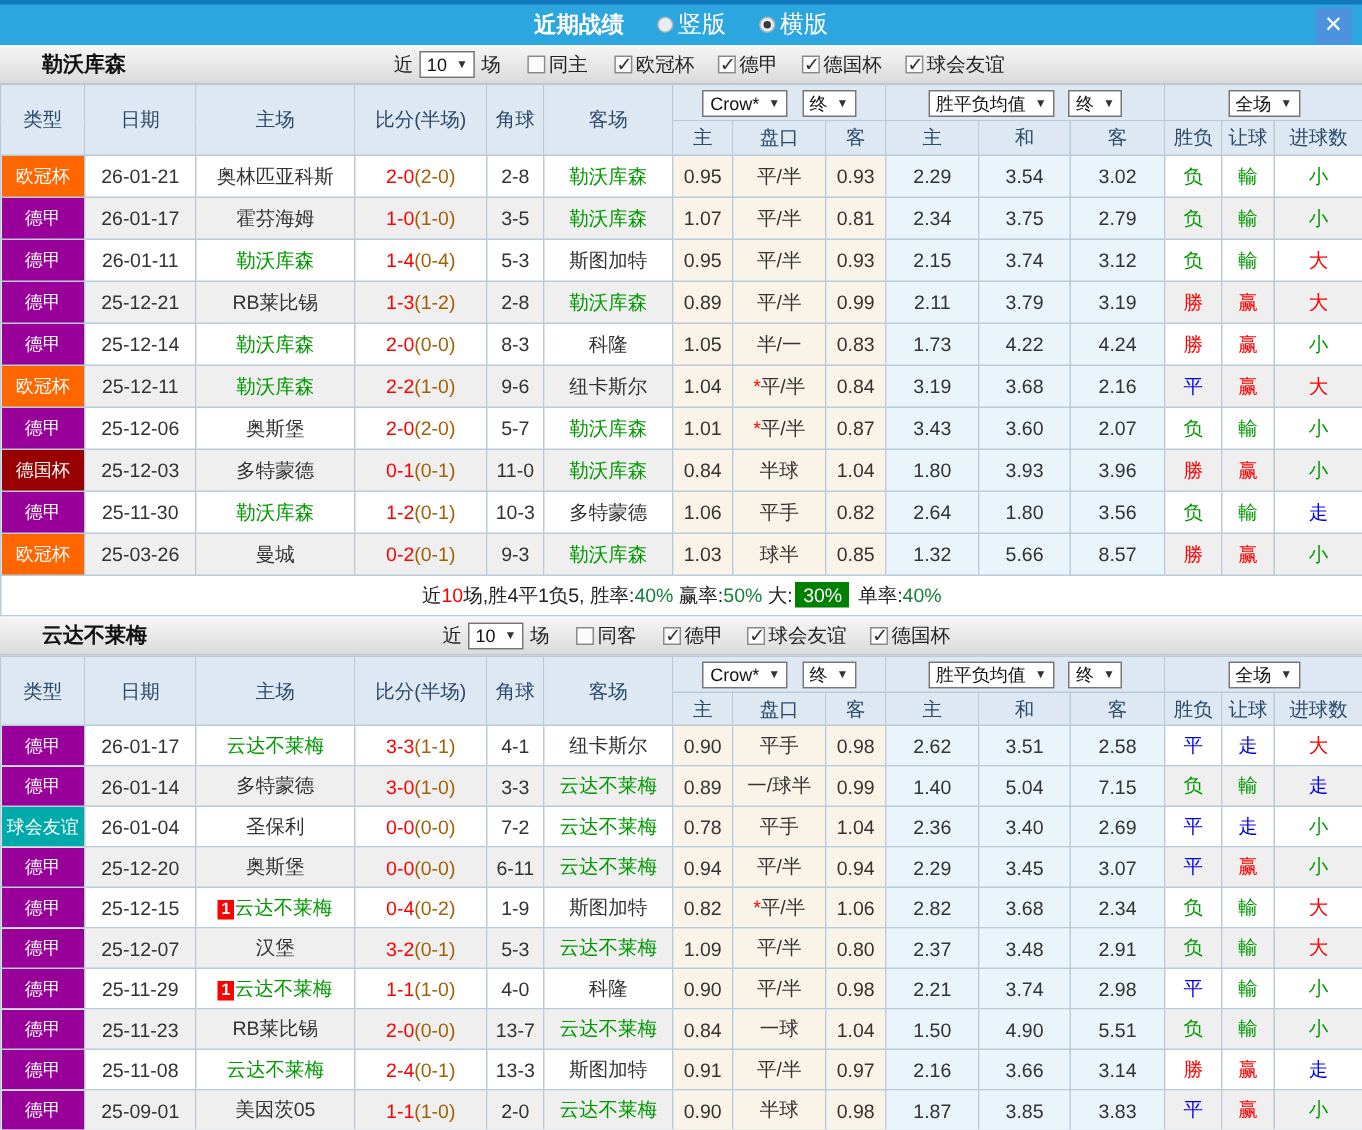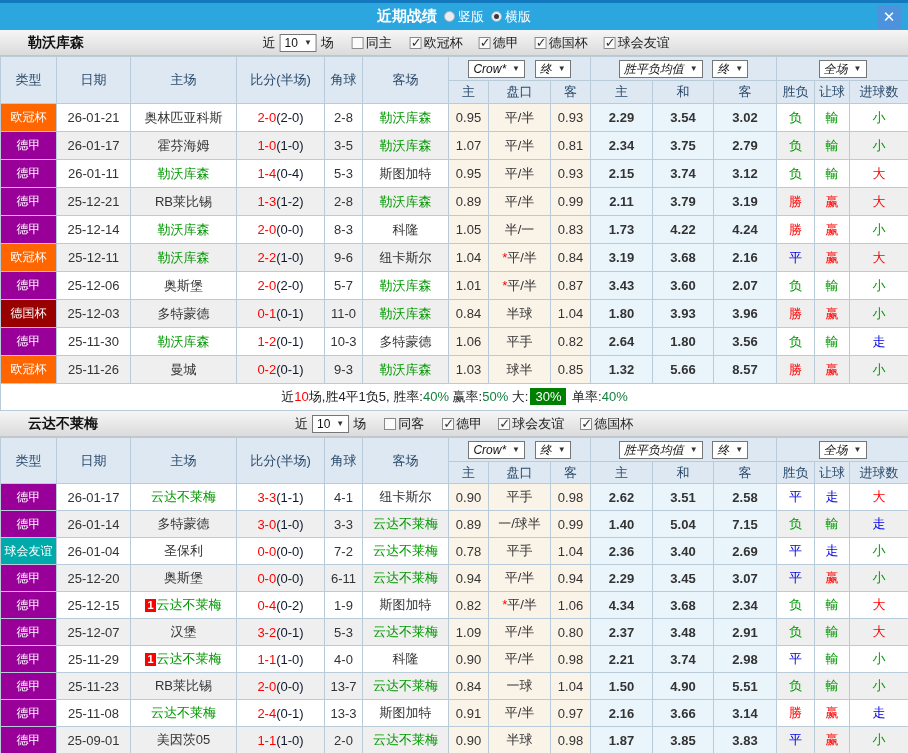--- a/index.html
+++ b/index.html
@@ -4,29 +4,29 @@
 <style>
   * { box-sizing: border-box; }
   html,body { margin:0; padding:0; }
   body {
     width:908px; height:753px; overflow:hidden; background:#fff;
     font-family:"Liberation Sans","DejaVu Sans",sans-serif;
   }
   
   .titlebar {
     position:relative; height:30px; background:#2CA6DF; border-top:3px solid #1379BF;
-    display:flex; align-items:center; justify-content:center; gap:7px; color:#fff;
+    display:flex; align-items:center; justify-content:center; gap:22px; color:#fff;
   }
   .title { font-weight:bold; font-size:15px; }
   .radio-wrap { display:inline-flex; align-items:center; gap:3px; cursor:pointer; }
   .radio { width:11px; height:11px; border-radius:50%; background:#E9EDF0; border:1px solid #9FB3C0;
            display:inline-block; position:relative; }
   .radio.checked::after { content:""; position:absolute; left:2px; top:2px; width:5px; height:5px;
            border-radius:50%; background:#3A3A3A; }
-  .radio-label { font-size:13px; color:#fff; }
+  .radio-label { font-size:16px; color:#fff; }
   .close-btn { position:absolute; right:7px; top:2px; width:24px; height:24px; background:#4C92DC;
            color:#fff; font-weight:bold; text-align:center; line-height:24px; font-size:15px; cursor:pointer; }
   
   .section-bar { position:relative; height:26px; background:linear-gradient(#F6F6F6,#DBDBDB);
            border-bottom:1px solid #BFC6CC; display:flex; align-items:center; }
   .team-name { font-weight:bold; font-size:14px; color:#111; margin-left:28px; }
   .controls { position:absolute; left:50%; top:0; height:100%; transform:translateX(-47%);
            display:flex; align-items:center; gap:4px; font-size:13px; color:#222; white-space:nowrap; }
   .select { display:inline-flex; align-items:center; gap:6px; border:1px solid #767676; background:#fff;
            padding:1px 4px; font-size:12px; color:#111; line-height:14px; cursor:pointer; }
@@ -37,31 +37,31 @@
            position:relative; }
   .cb.checked::after { content:"✓"; position:absolute; top:-3px; left:0; font-size:13px; font-weight:bold; color:#333; }
   
   table.grid { border-collapse:collapse; table-layout:fixed; width:908px; }
   .grid th, .grid td { border:1px solid #B9CBD9; text-align:center; font-size:13px; color:#333;
            padding:0; overflow:hidden; white-space:nowrap; }
   .grid th { background:#DEE8F2; color:#2A4A6B; font-weight:normal; height:23px; }
   .grid tr.h1 th { height:24px; }
   .t2 tr.h2 th { height:22px; }
   .ddcell { background:#DEE8F2; }
-  .ddcell .select { margin:0 3px;font-style:italic; }
+  .ddcell .select { margin:0 3px; }
   .t1 tbody td { height:28px; }
   .t2 tbody td { height:27px; }
   tbody tr.even td { background:#EFEFEF; }
   tbody tr.odd  td { background:#FFFFFF; }
   td.league { color:#fff !important; font-size:12px; }
   td.odds { background:#FAF3E8 !important; }
-  td.avg  { background:#EAF4FB !important;font-weight:bold; }
+  td.avg  { background:#EAF4FB !important; }
   .focus { color:#009900; }
   .smain { color:#FF0000; }
-  .shalf { color:#0f172a; }
+  .shalf { color:#a16207; }
   .star  { color:#FF0000; }
   .badge1 { display:inline-block; background:#FF0000; color:#fff; font-size:11px; font-weight:bold;
            padding:0 2px; margin-right:1px; line-height:13px; }
   td.cg { color:#009900; }
   td.cr { color:#FF0000; }
   td.cb2 { color:#0000E6; }
   td.summary { height:27px; background:#fff !important; font-size:13px; color:#222; }
   .sred { color:#FF0000; }
   .sblue { color:#15803d; }
   .sgbg { background:#008000; color:#fff; padding:1px 5px; margin:0 2px; }
@@ -330,21 +330,21 @@
         <td class="odds">0.82</td>
         <td class="avg">2.64</td>
         <td class="avg">1.80</td>
         <td class="avg">3.56</td>
         <td class="cg">负</td>
         <td class="cg">輸</td>
         <td class="cb2">走</td>
       </tr>
       <tr class="even">
         <td class="league" style="background: rgb(255, 102, 0);">欧冠杯</td>
-        <td>25-11-26</td>
+        <td>25-03-26</td>
         <td><span>曼城</span></td>
         <td><span class="smain">0-2</span><span class="shalf">(0-1)</span></td>
         <td>9-3</td>
         <td><span class="focus">勒沃库森</span></td>
         <td class="odds">1.03</td>
         <td class="odds"><span>球半</span></td>
         <td class="odds">0.85</td>
         <td class="avg">1.32</td>
         <td class="avg">5.66</td>
         <td class="avg">8.57</td>
@@ -527,21 +527,21 @@
       <tr class="odd">
         <td class="league" style="background: rgb(153, 0, 153);">德甲</td>
         <td>25-12-15</td>
         <td><span class="badge1">1</span><span class="focus">云达不莱梅</span></td>
         <td><span class="smain">0-4</span><span class="shalf">(0-2)</span></td>
         <td>1-9</td>
         <td><span>斯图加特</span></td>
         <td class="odds">0.82</td>
         <td class="odds"><span class="star">*</span><span>平/半</span></td>
         <td class="odds">1.06</td>
-        <td class="avg">4.34</td>
+        <td class="avg">2.82</td>
         <td class="avg">3.68</td>
         <td class="avg">2.34</td>
         <td class="cg">负</td>
         <td class="cg">輸</td>
         <td class="cr">大</td>
       </tr>
       <tr class="even">
         <td class="league" style="background: rgb(153, 0, 153);">德甲</td>
         <td>25-12-07</td>
         <td><span>汉堡</span></td>

